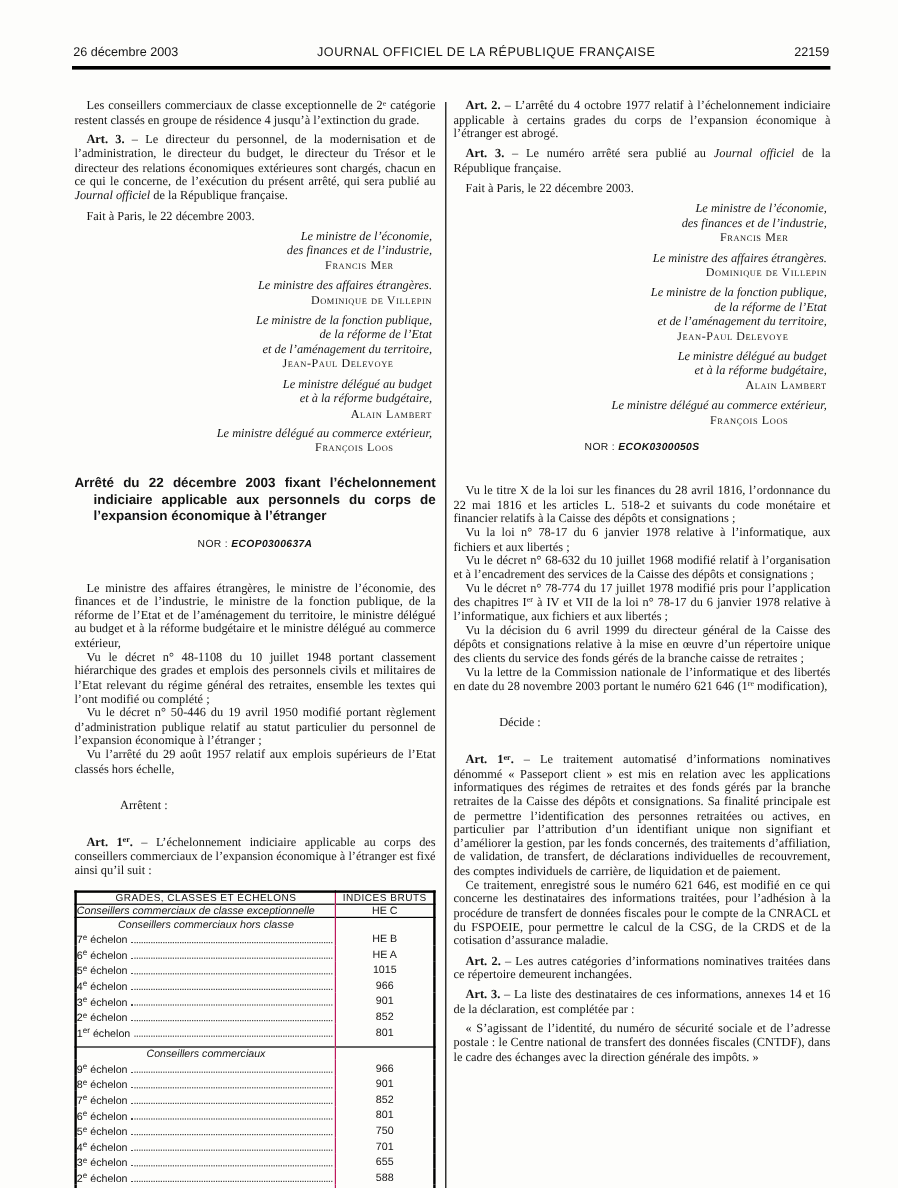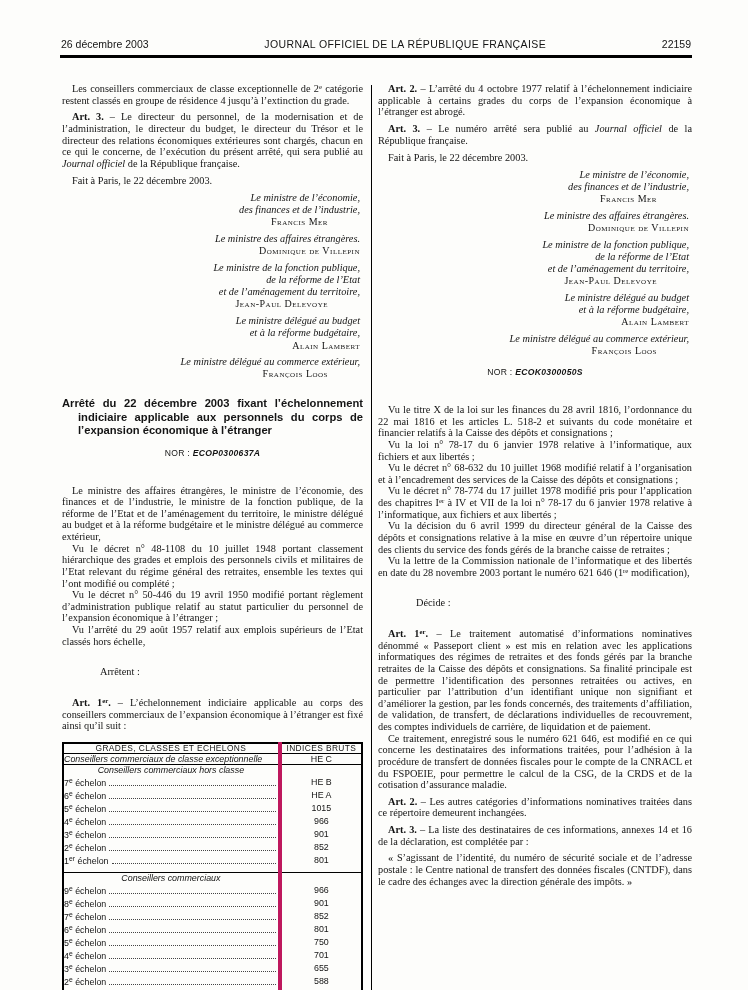--- a/index.html
+++ b/index.html
@@ -45,21 +45,21 @@
   .nor{margin:10px 0 27px;text-align:center;text-indent:0;
        font:8.6px "Liberation Sans",sans-serif;letter-spacing:.3px;}
   .nor-val{font-style:italic;font-weight:bold;}
   .decree-word{margin:19px 0;text-indent:38px;text-align:left;}
 
   
   .itable{width:100%;border-collapse:collapse;margin-top:10px;
           font-family:"Liberation Sans",sans-serif;font-size:8.9px;}
   .itable{border:2px solid #000;}
   .itable td{padding:0;vertical-align:middle;}
-  .lcell{border-right:4px solid #be185d;padding:0 5px 0 6px;}
+  .lcell{border-right:1px solid #be185d;padding:0 5px 0 6px;}
   .vcell{text-align:center;padding:0 2px;}
   tr.rule td{border-top:1px solid #000;}
   .th{text-align:center;padding:9px 2px;font-size:8.4px;letter-spacing:.4px;}
   .exc-cell{text-align:left;font-style:italic;padding:12px 2px;}
   .sec-title{text-align:center;font-style:italic;padding:7px 0 4px;}
   .drow td{height:13px;}
   .drow.last td{padding-bottom:6px;}
   .leader{display:flex;align-items:baseline;}
   .leader .lbl{white-space:nowrap;}
   .leader .dots{flex:1;border-bottom:1px dotted #444;margin:0 2px 2px 3px;height:9px;}

